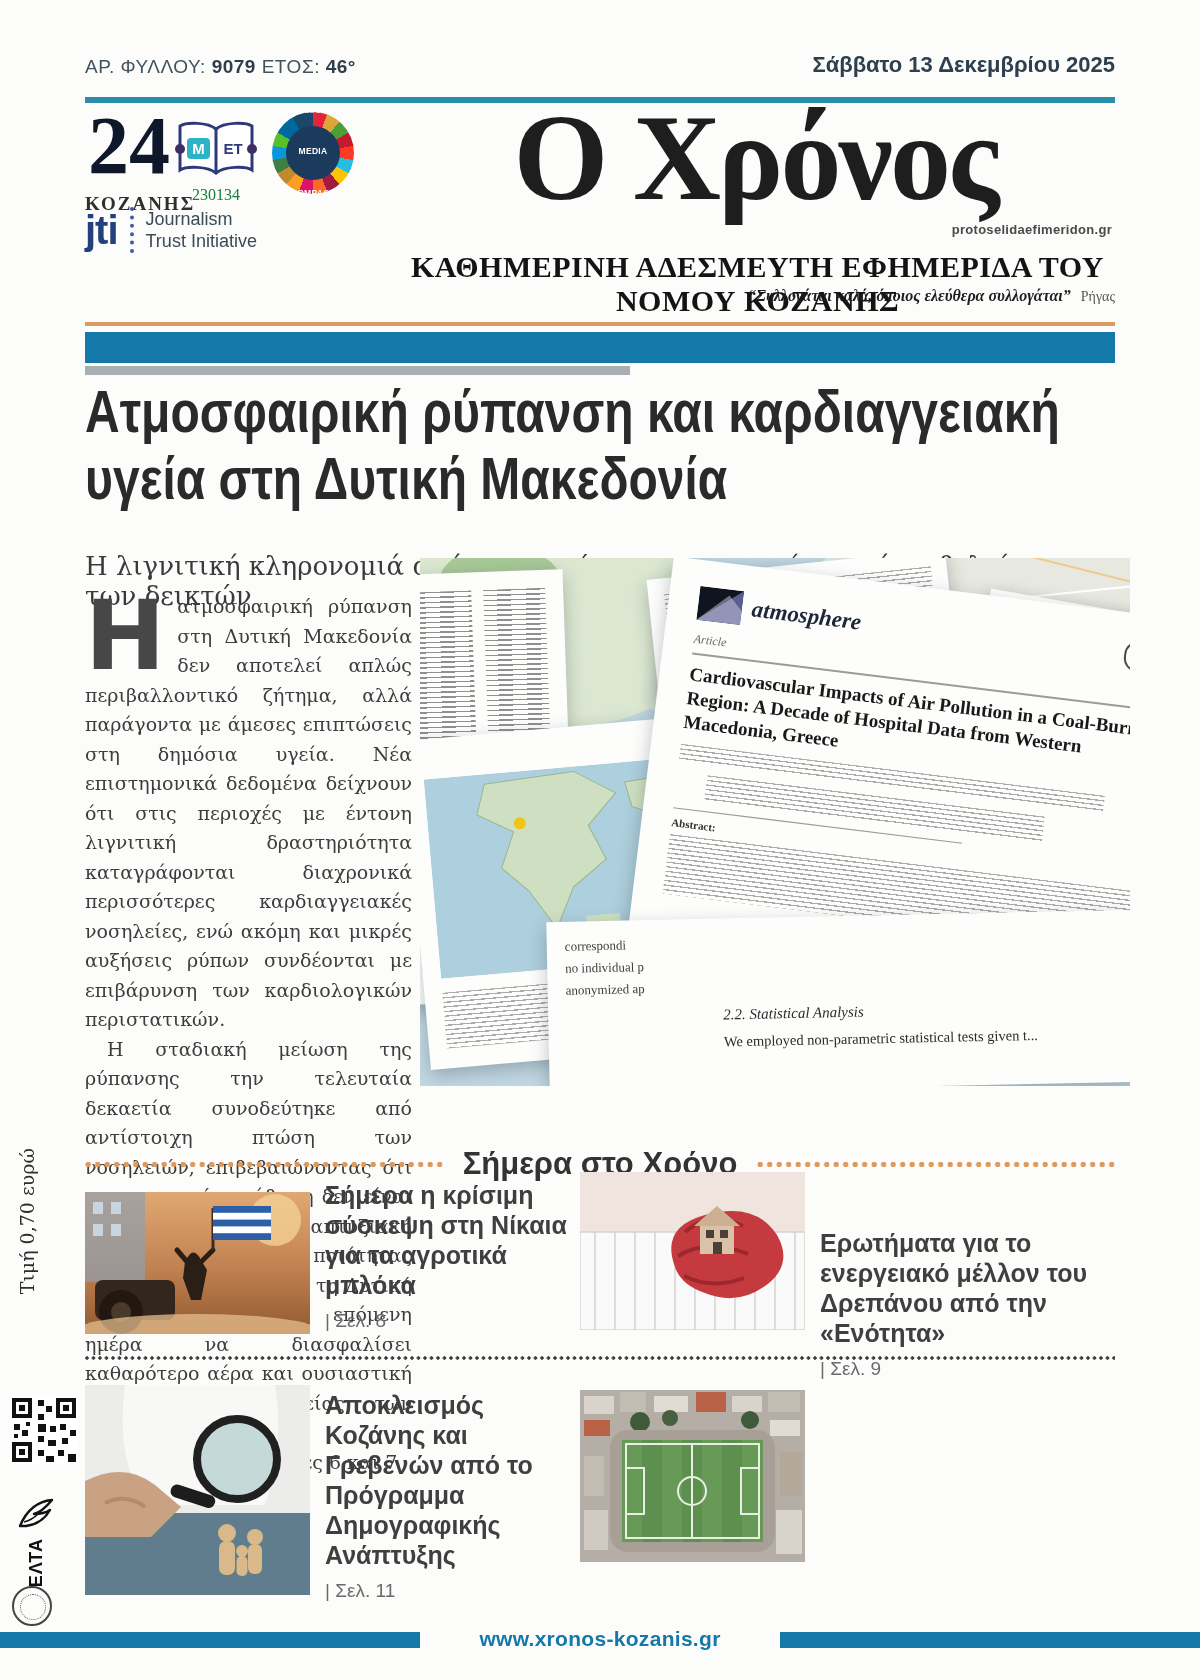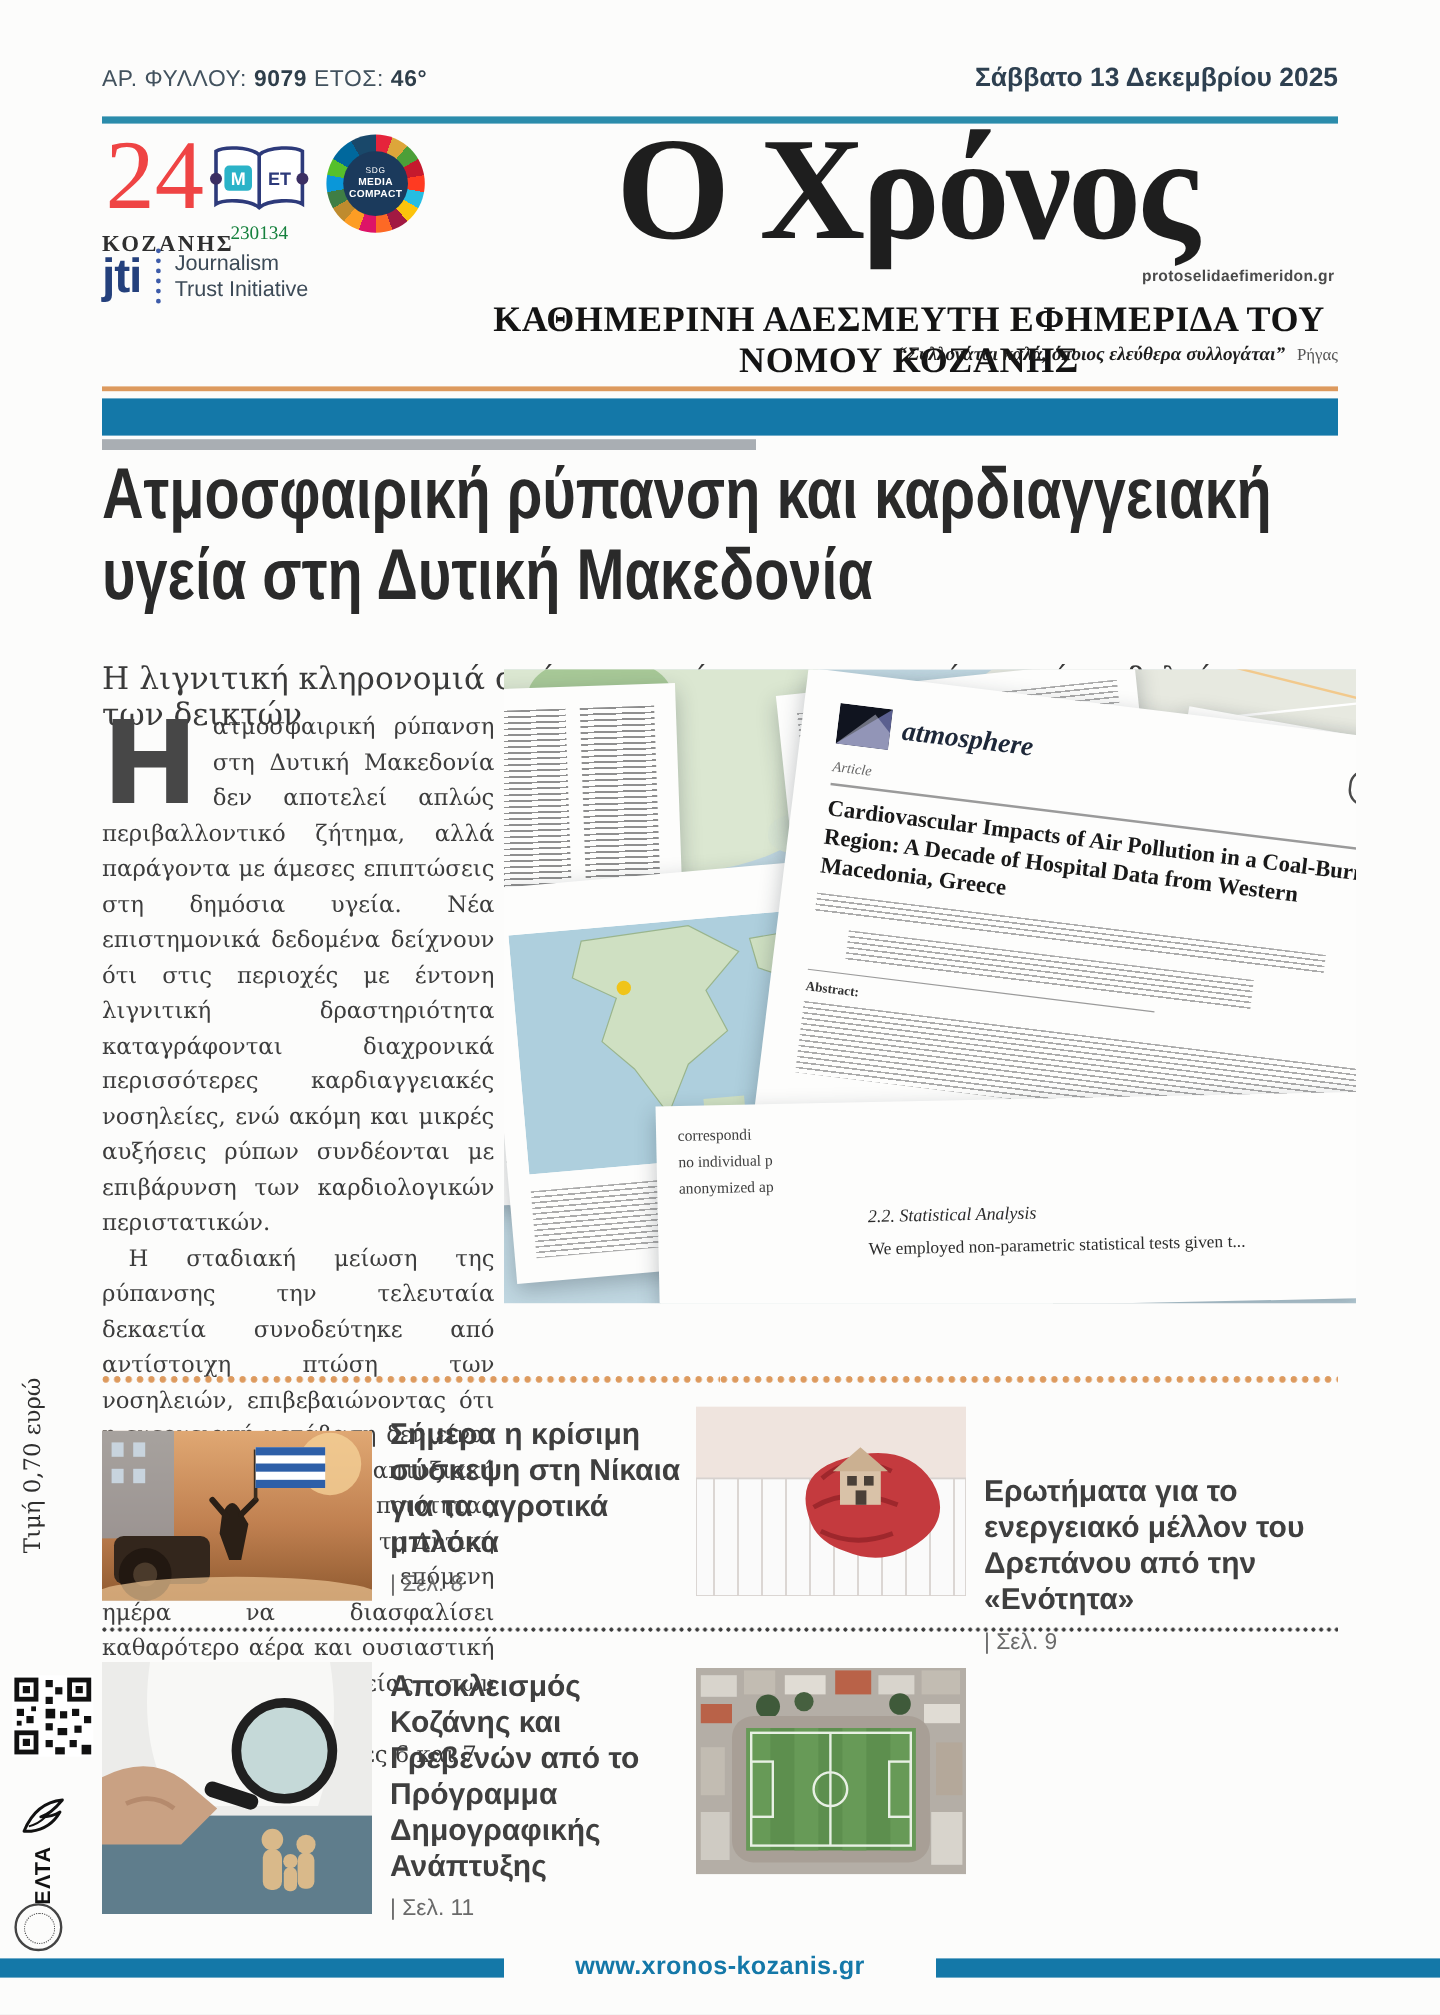--- a/index.html
+++ b/index.html
@@ -8,31 +8,31 @@
   .abs{position:absolute;}
   .serif{font-family:"Liberation Serif",serif;}
 
   
   .topbar-left{left:85px;top:56px;font-size:19px;color:#42525e;letter-spacing:.5px;}
   .topbar-left b{color:#2e3e4a;}
   .topbar-date{right:85px;top:52px;font-size:22px;font-weight:700;color:#2e4050;}
   .rule-teal{left:85px;top:97px;width:1030px;height:6px;background:#2b8cab;}
 
   
-  .pages-num{left:88px;top:106px;font-size:82px;font-weight:400;color:#ef4444;line-height:80px;}
+  .pages-num{left:88px;top:106px;font-size:82px;font-weight:700;color:#0f172a;line-height:80px;}
   .pages-label{left:85px;top:193px;font-size:19px;font-weight:700;letter-spacing:2px;color:#2f2f2f;}
   .met{left:172px;top:120px;}
   .met-code{left:172px;top:186px;width:88px;text-align:center;font-size:16px;color:#15803d;}
   .sdg{left:272px;top:112px;width:82px;height:82px;border-radius:50%;
     background:conic-gradient(#e5243b 0 20deg,#dda63a 20deg 40deg,#4c9f38 40deg 60deg,#c5192d 60deg 80deg,
     #ff3a21 80deg 100deg,#26bde2 100deg 120deg,#fcc30b 120deg 140deg,#a21942 140deg 160deg,#fd6925 160deg 180deg,
     #dd1367 180deg 200deg,#fd9d24 200deg 220deg,#bf8b2e 220deg 240deg,#3f7e44 240deg 260deg,#0a97d9 260deg 280deg,
     #56c02b 280deg 300deg,#00689d 300deg 330deg,#19486a 330deg 360deg);}
   .sdg-inner{position:absolute;left:14px;top:14px;width:54px;height:54px;border-radius:50%;background:#1b3a5c;
-    display:flex;flex-direction:column;align-items:center;justify-content:center;color:#fff;line-height:1.15;}
+    display:flex;flex-direction:column;align-items:center;justify-content:center;color:#fff;line-height:1.15;gap:32px;}
   .sdg-inner .s1{font-size:7px;letter-spacing:.5px;}
   .sdg-inner .s2,.sdg-inner .s3{font-size:8.5px;font-weight:700;letter-spacing:.3px;}
   .jti{left:85px;top:207px;display:flex;align-items:center;gap:12px;}
   .jti-abbr{font-size:40px;font-weight:800;color:#24407c;line-height:40px;letter-spacing:-1px;}
   .jti-div{width:0;height:46px;border-left:4px dotted #3d5ba9;}
   .jti-text{font-size:18px;color:#3c4a57;line-height:22px;}
 
   
   .mast-title{left:395px;top:98px;width:720px;text-align:center;font-family:"Liberation Serif",serif;
     font-size:122px;font-weight:700;color:#1e1e1e;letter-spacing:-3px;line-height:120px;}
@@ -250,20 +250,21 @@
       </div>
       <div class="abs" style="left:175px;top:88px;width:390px;">
         <div class="stats-h">2.2. Statistical Analysis</div>
         <div class="stats-t">We employed non-parametric statistical tests given t...</div>
       </div>
     </div>
   </div>
 
   <div class="abs today-head">
     <span class="dotline"></span>
+    <span class="today-title">Σήμερα στο Χρόνο</span>
     <span class="dotline"></span>
   </div>
 
   <div class="abs photo" style="left:85px;top:1192px;width:225px;height:142px;">
     <svg width="225" height="142" viewBox="0 0 225 142">
       <defs>
         <linearGradient id="g1" x1="0" y1="0" x2="0" y2="1">
           <stop offset="0" stop-color="#e0a873"></stop>
             <stop offset="0.55" stop-color="#c08050"></stop>
             <stop offset="1" stop-color="#8f5a30"></stop>

